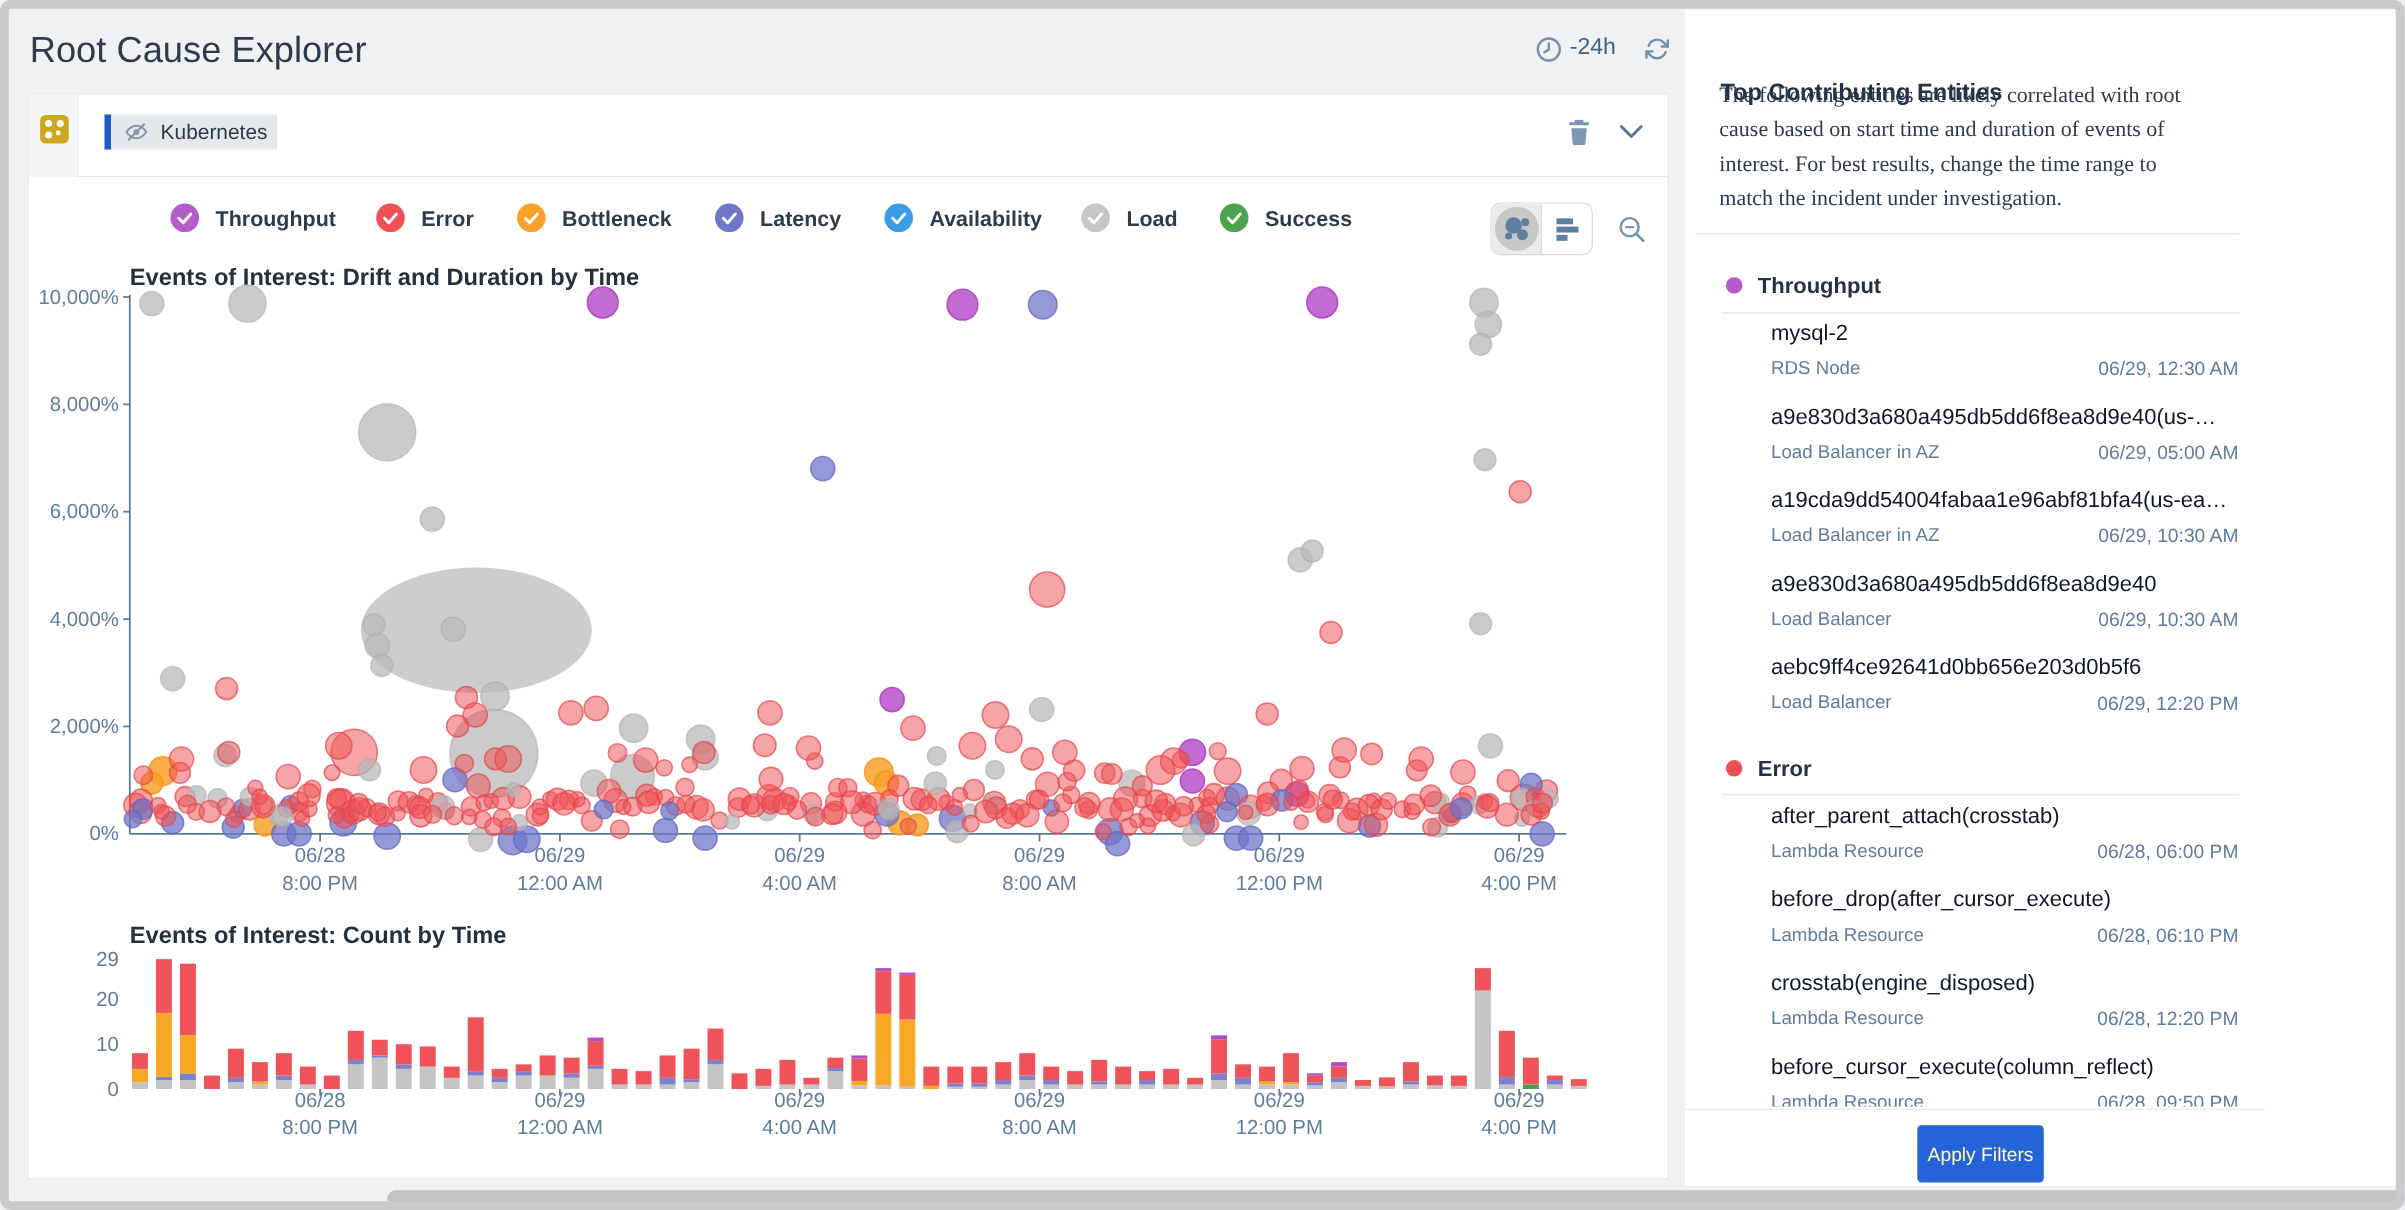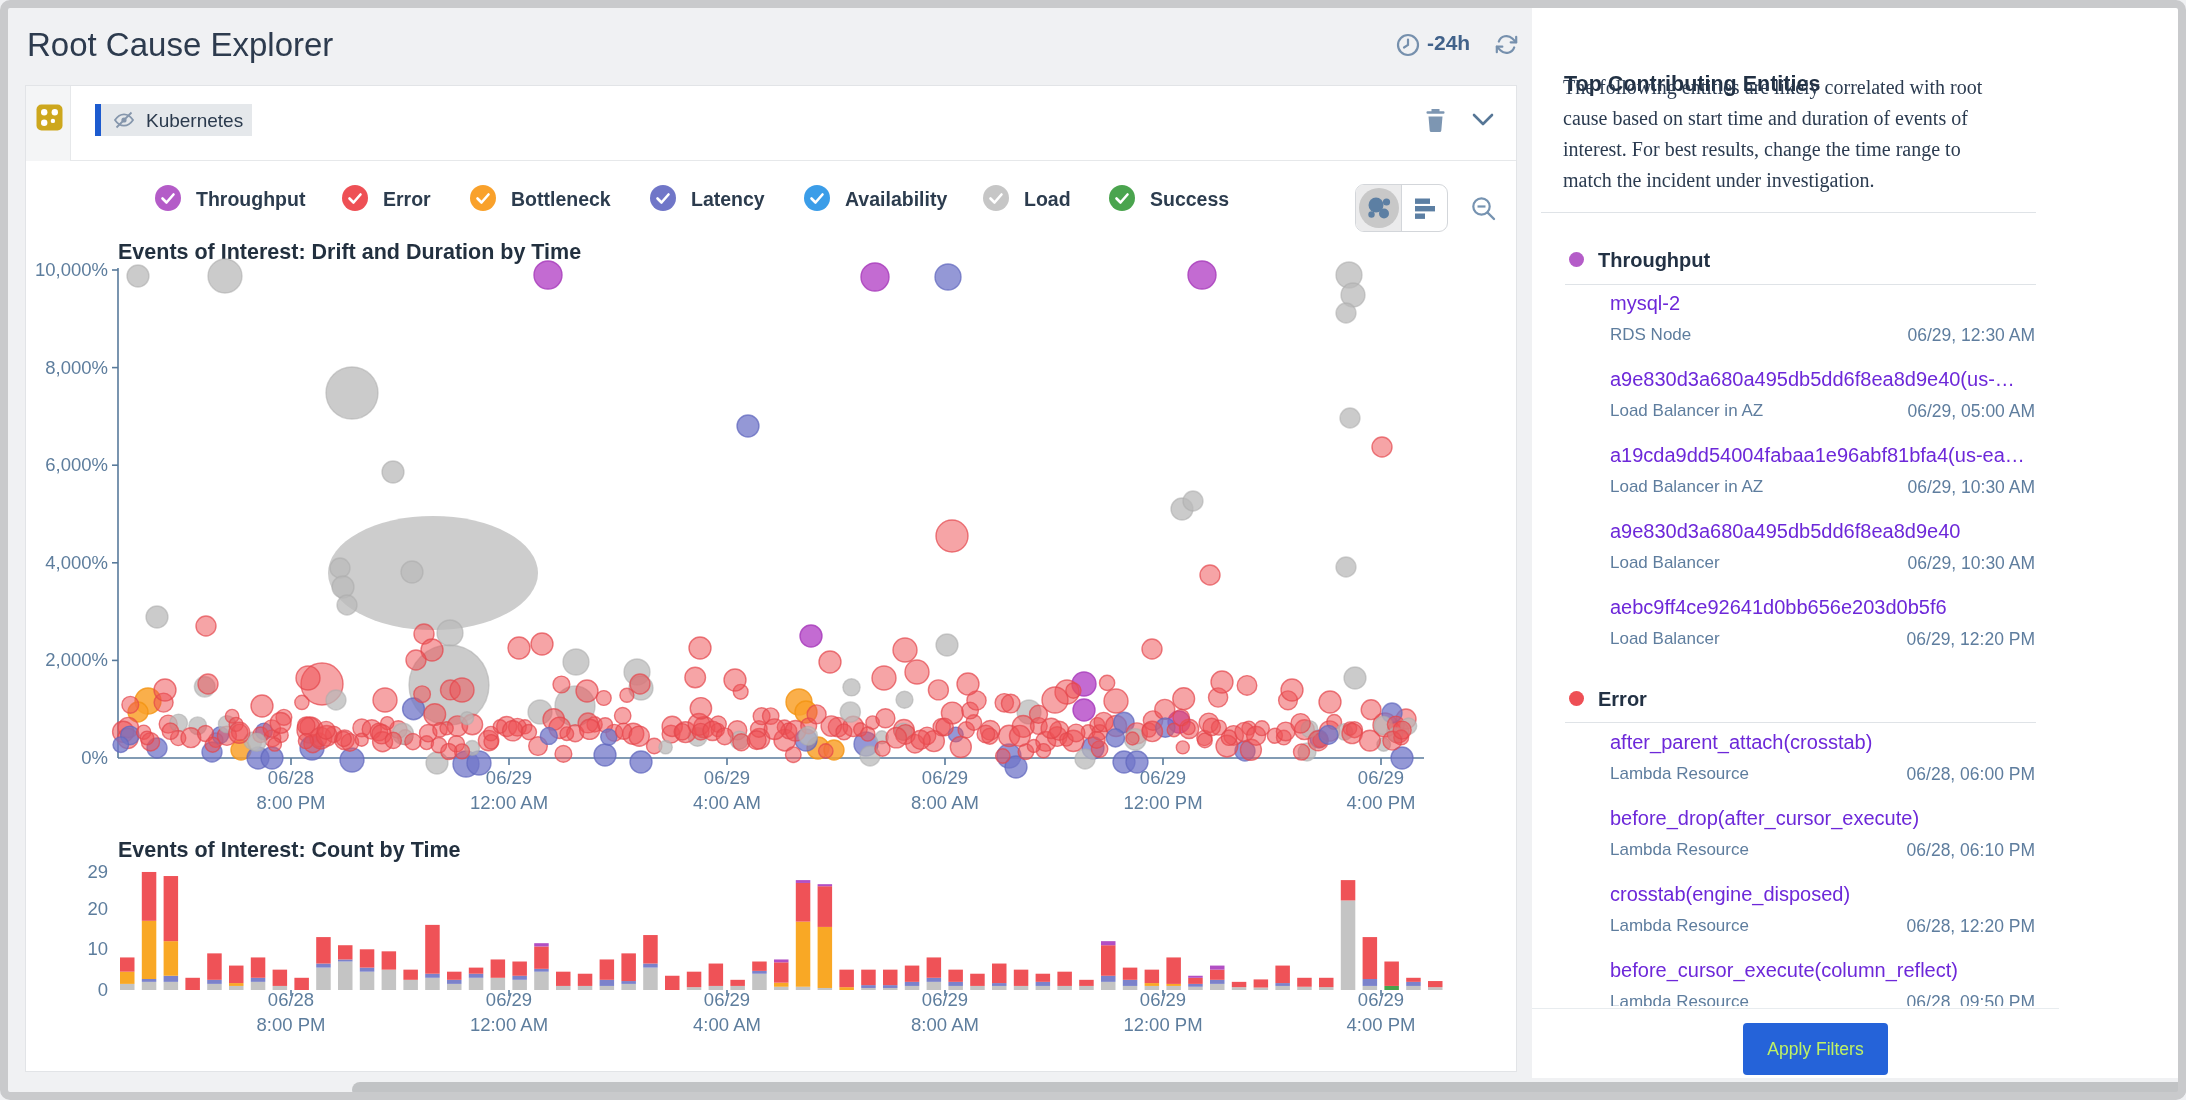--- a/index.html
+++ b/index.html
@@ -9,36 +9,36 @@
 .card { position:absolute; left:25px; top:85px; width:1492px; height:987px; background:#fff;
   border:1px solid #e2e4e7; }
 .h1 { position:absolute; left:27px; top:26px; font-size:33px; color:#2d3b4e; }
 .legt { position:absolute; font-size:19.5px; font-weight:bold; color:#2c3c4e; }
 .ctitle { position:absolute; font-size:21.5px; font-weight:bold; color:#22303f; }
 .axl { font-size:18.5px; fill:#5d7d9d; font-family:"Liberation Sans",sans-serif; }
 .ax { stroke:#587a9b; stroke-width:1.6; }
 .rtitle { position:absolute; left:1564px; top:25px; font-size:21.5px; font-weight:bold; color:#223144;margin-top:47px; }
 .rpara { position:absolute; left:1563px; top:72px; width:520px; font-size:20px; line-height:31px; color:#2b3b50;font-family:Liberation Serif, serif; }
 .sech { position:absolute; font-size:20px; font-weight:bold; color:#223144; }
-.ename { position:absolute; left:1610px; width:430px; font-size:20px; color:#6d28d9; white-space:nowrap; overflow:hidden; }
+.ename { position:absolute; left:1610px; width:430px; font-size:20px; color:#0f172a; white-space:nowrap; overflow:hidden; }
 .emeta { position:absolute; left:1610px; font-size:17px; color:#5e7d9e; }
 .edate { position:absolute; right:151px; font-size:17.5px; color:#5e7d9e; }
 .hr { position:absolute; height:1px; background:#dfe3e7; }
-.btn { position:absolute; left:1743px; top:1023px; width:145px; height:52px; background:#2563d9;
-  color:#bef264; font-size:17.5px; text-align:center; line-height:52px; border-radius:4px; }
+.btn { position:absolute; left:1743px; top:1023px; width:115px; height:52px; background:#2563d9;
+  color:#fef9c3; font-size:17.5px; text-align:center; line-height:52px; border-radius:4px; }
 </style></head>
 <body>
 <div class="page"></div>
 
 <div class="h1">Root Cause Explorer</div>
 <svg class="abs" style="left:1396px;top:33px" width="24" height="24" viewBox="0 0 24 24">
   <circle cx="12" cy="12" r="10" fill="none" stroke="#7690ad" stroke-width="2.2"></circle>
   <path d="M12 6.5V12l-4 2.5" fill="none" stroke="#7690ad" stroke-width="2.2" stroke-linecap="round"></path>
 </svg>
-<div class="abs" style="left:1427px;top:31px;font-size:21px;font-weight:bold;color:#41628a">-24h</div>
+<div class="abs" style="left:1427px;top:31px;font-size:21px;font-weight:normal;color:#41628a">-24h</div>
 <svg class="abs" style="left:1494px;top:32px" width="25" height="25" viewBox="0 0 24 24">
   <g fill="none" stroke="#7690ad" stroke-width="2.1" stroke-linecap="round" stroke-linejoin="round">
   <polyline points="21.3 4.6 21.3 9.9 16 9.9"></polyline>
   <polyline points="2.7 19.4 2.7 14.1 8 14.1"></polyline>
   <path d="M4.6 9.2a7.9 7.9 0 0113-3l3.7 3.7M2.7 14.1l3.7 3.7a7.9 7.9 0 0013-3"></path>
   </g>
 </svg>
 
 <div class="card"></div>
 <div class="abs" style="left:26px;top:86px;width:45px;height:75px;background:#f4f5f6;border-right:1px solid #e6e8ea"></div>

